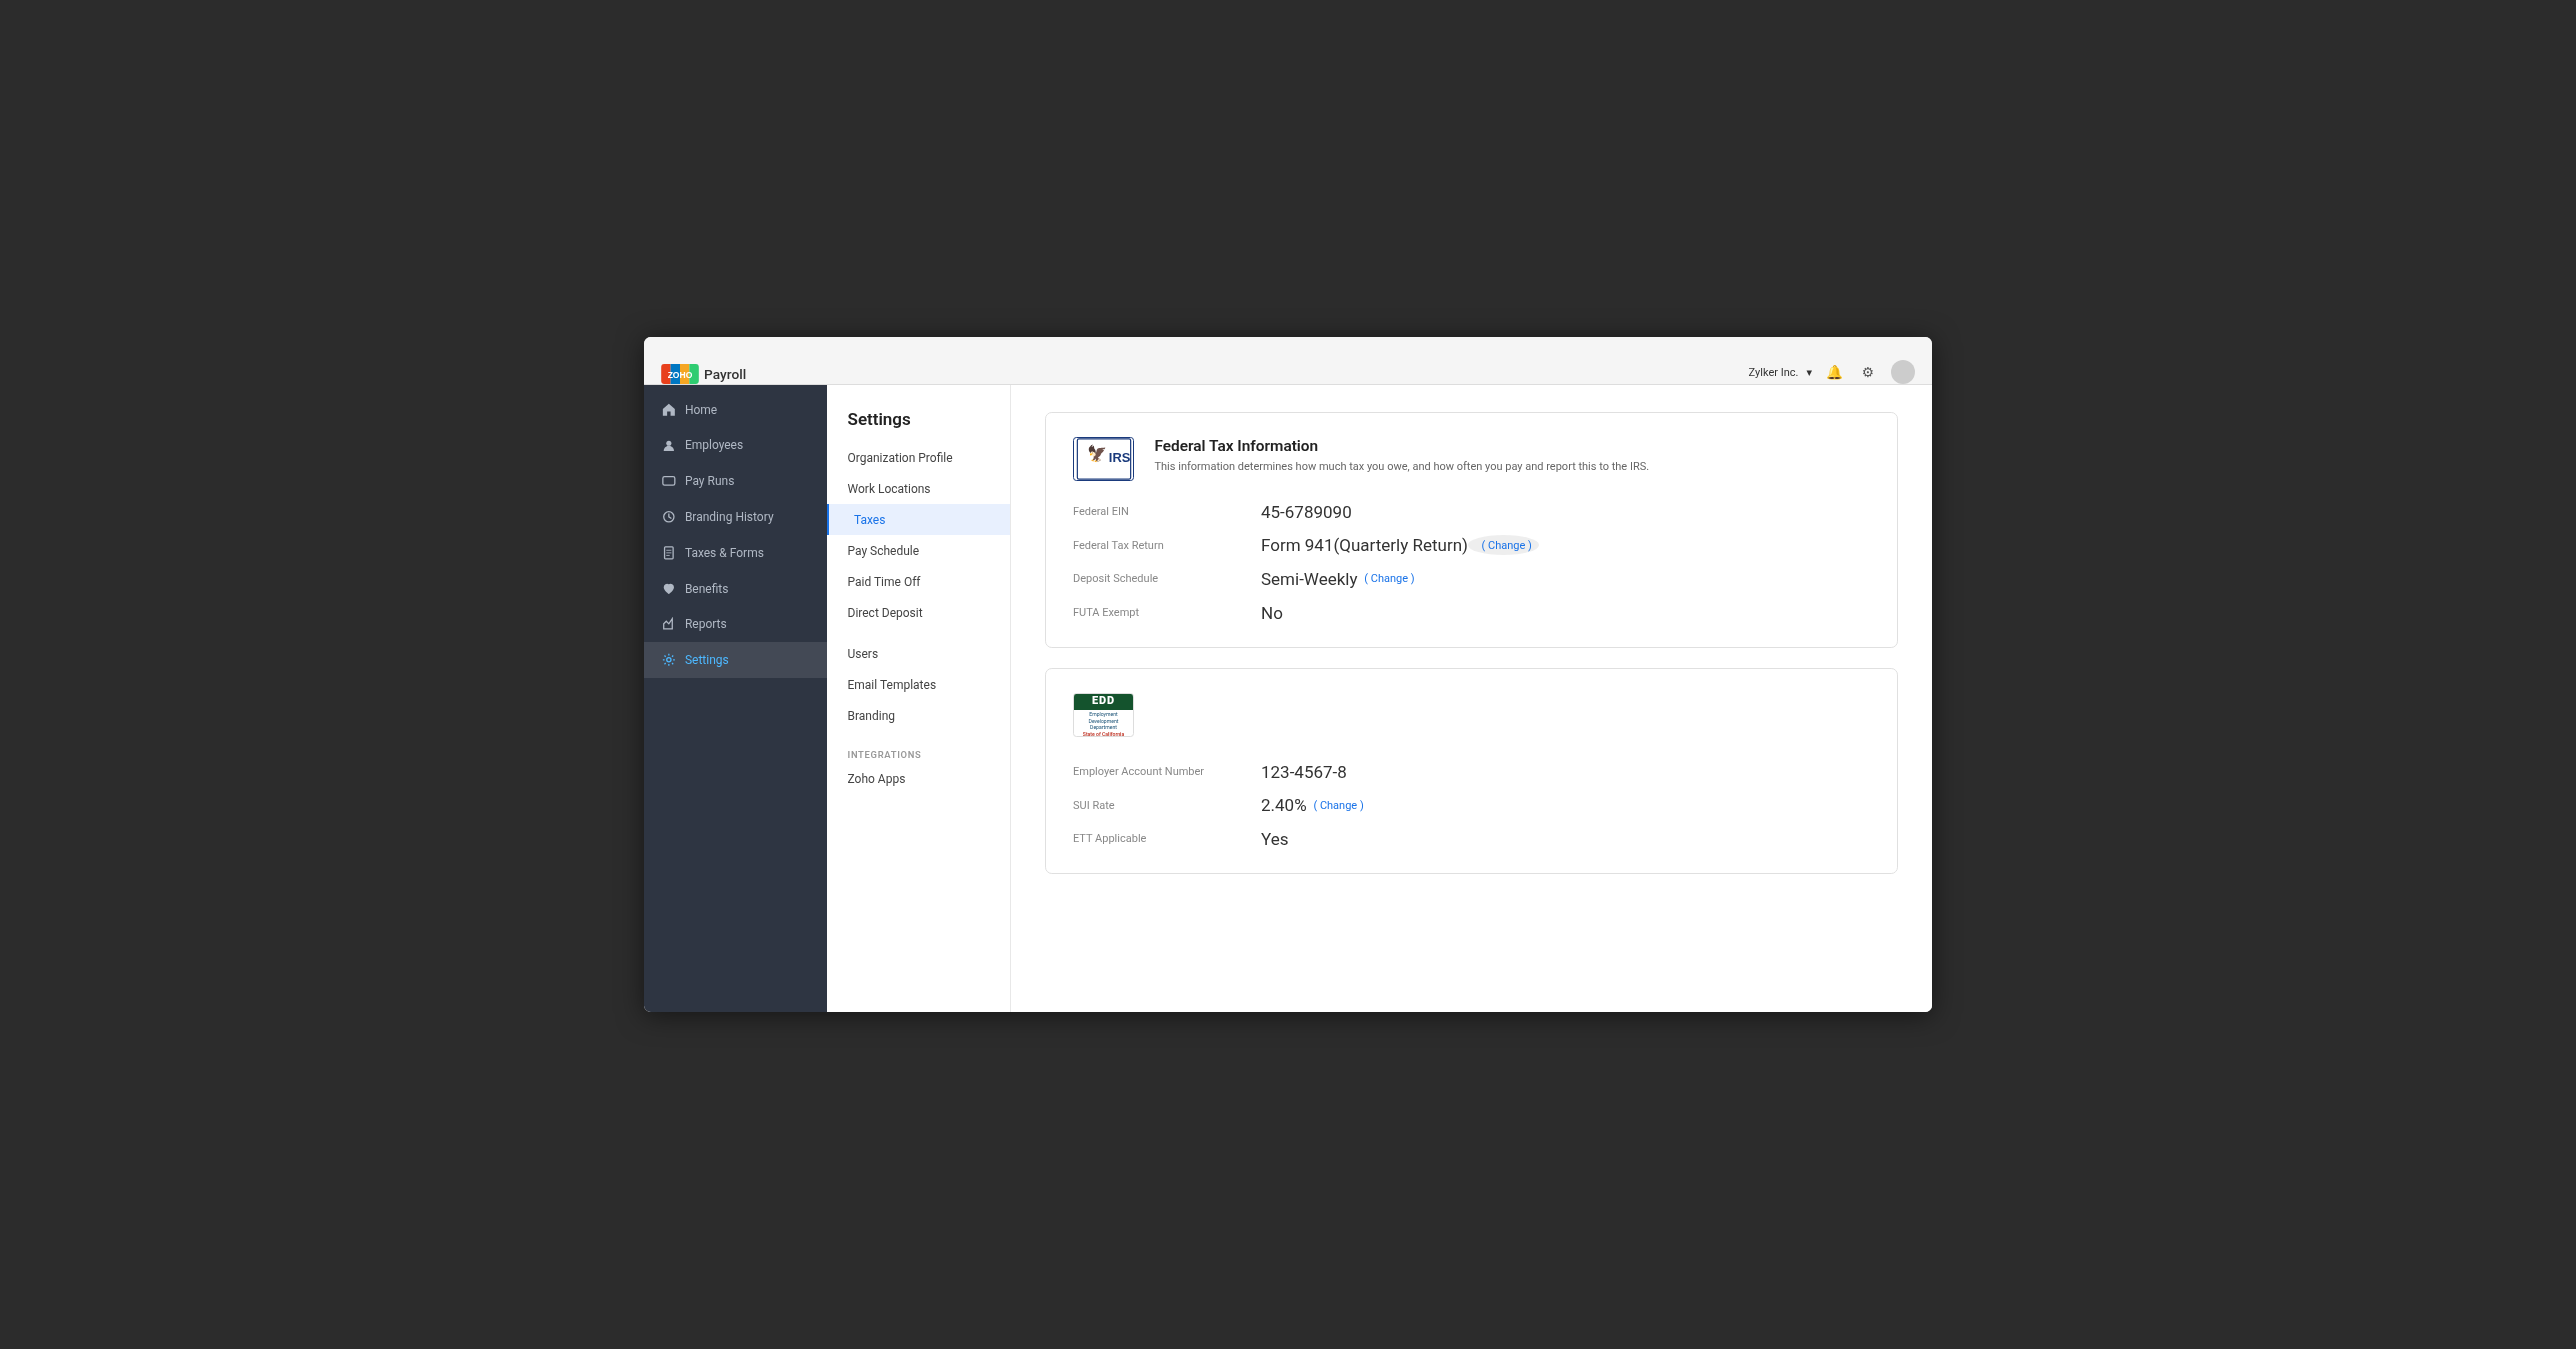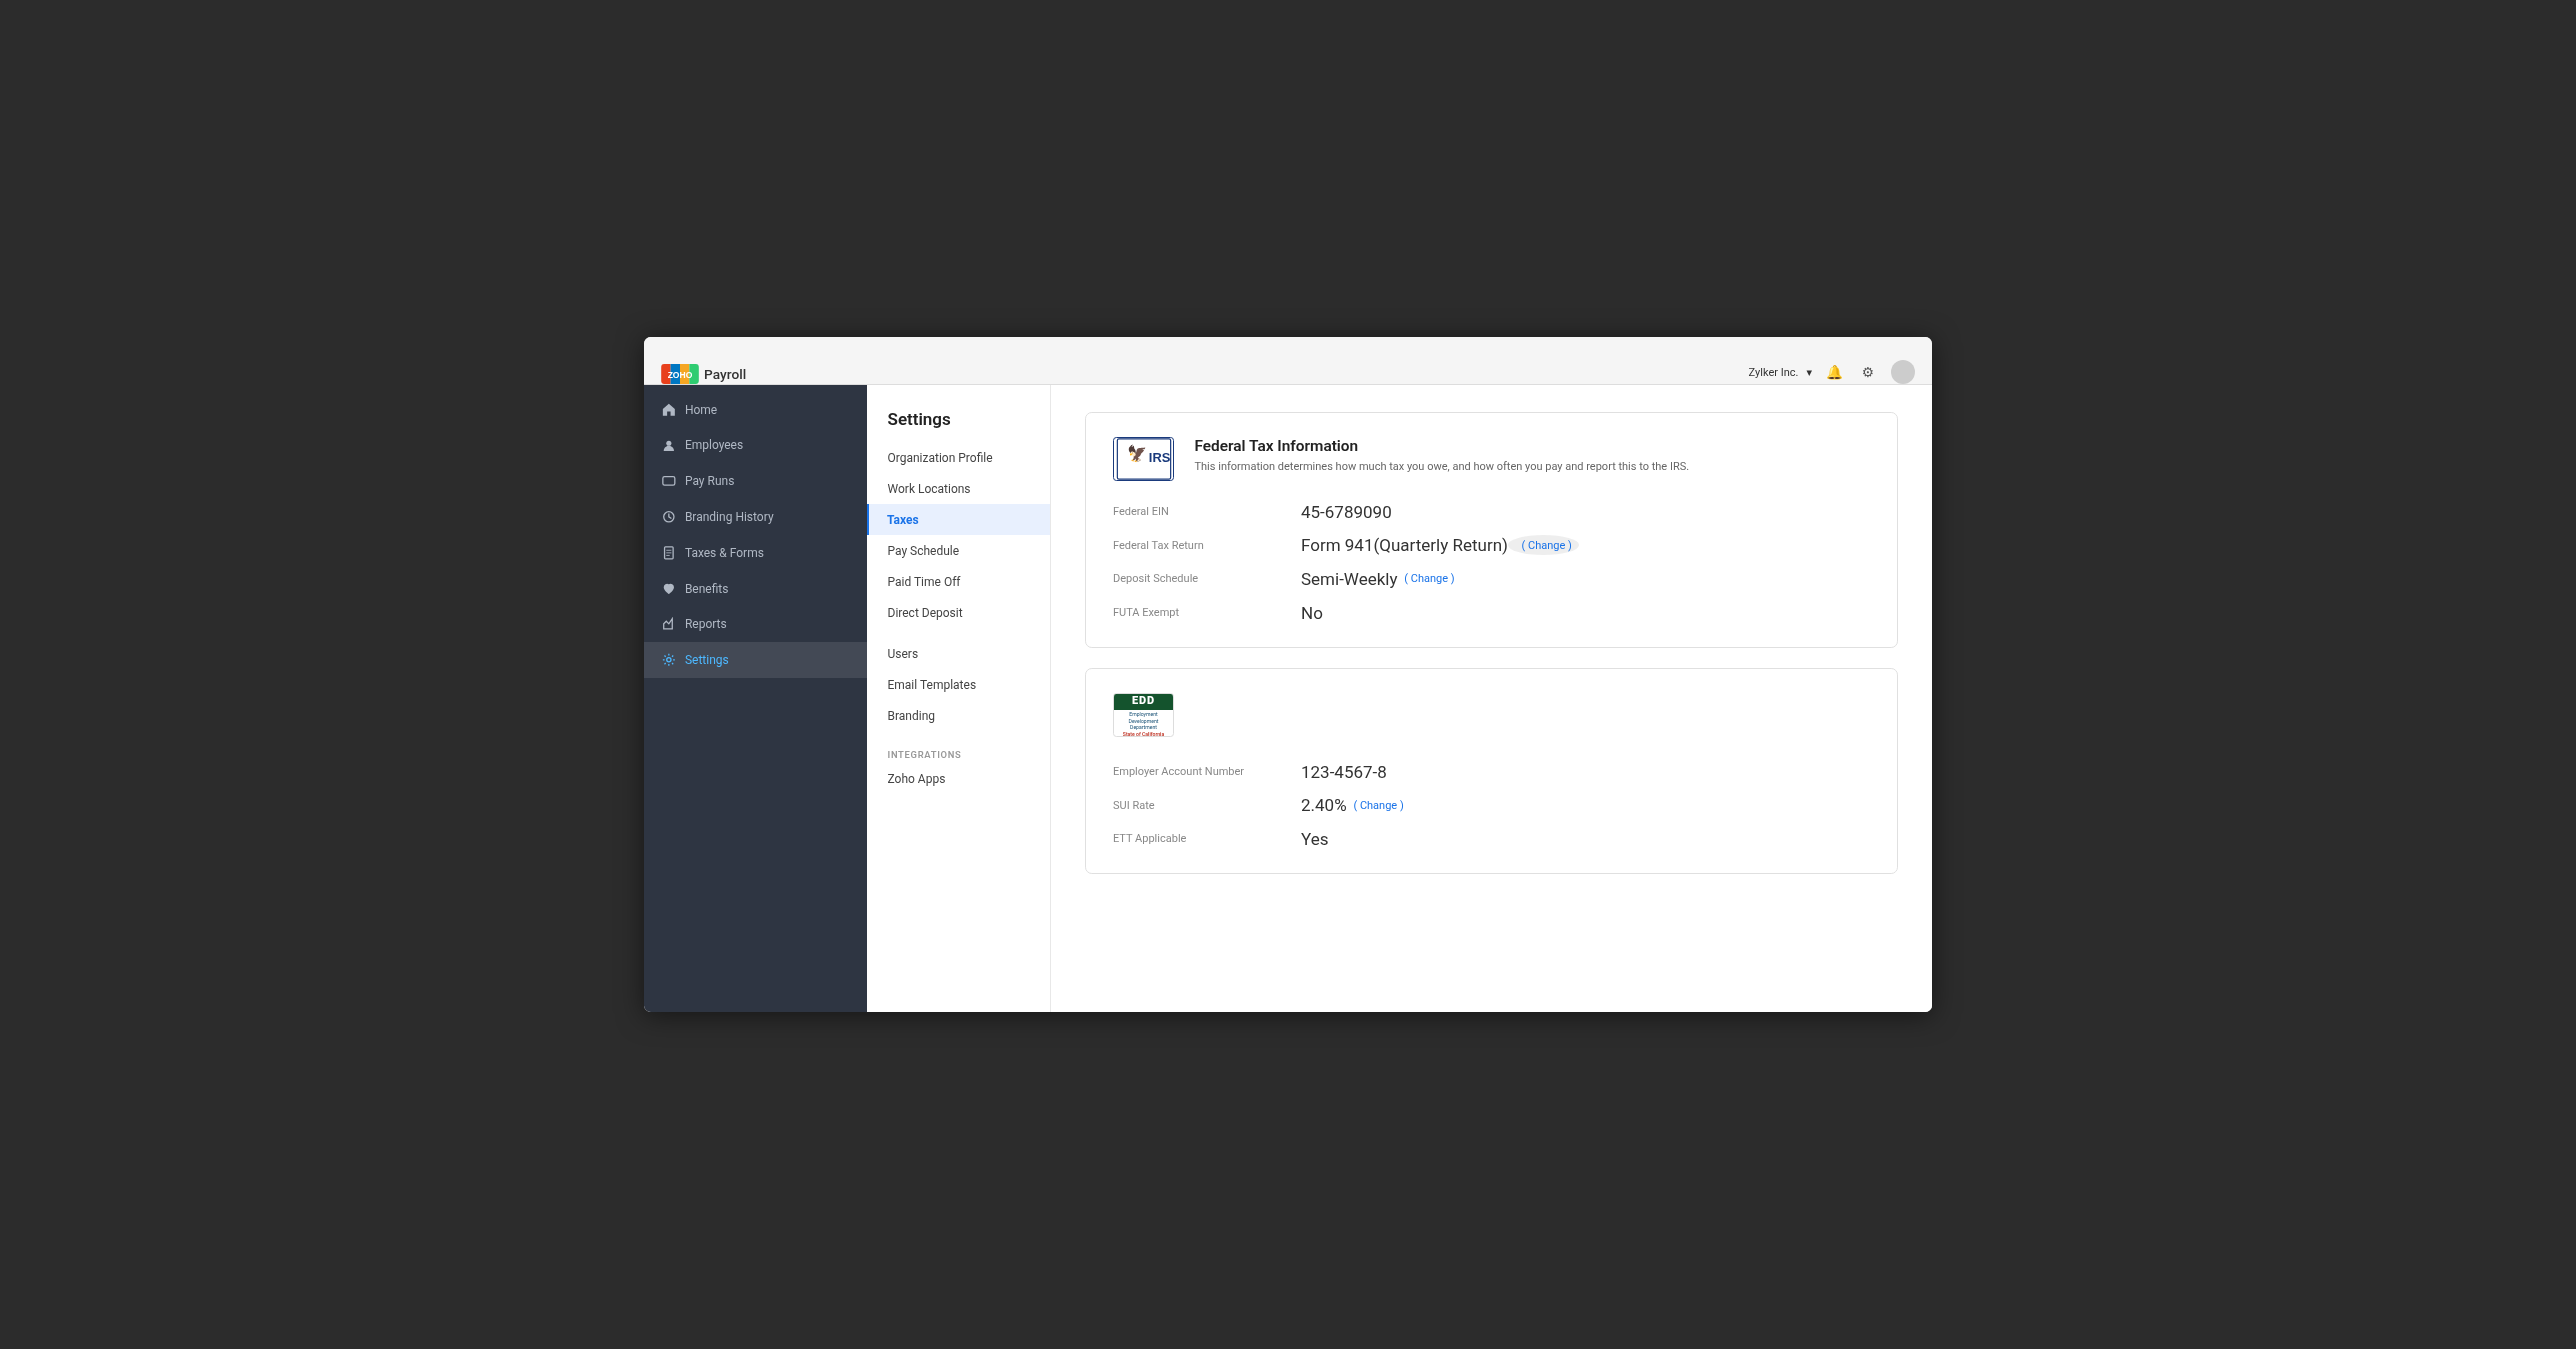--- a/index.html
+++ b/index.html
@@ -47,21 +47,21 @@
 
     
     .main-layout {
       display: flex;
       flex: 1;
       overflow: hidden;
     }
 
     
     .sidebar {
-      width: 223px;
+      width: 183px;
       background: #2e3542;
       display: flex;
       flex-direction: column;
       flex-shrink: 0;
       padding-top: 6.8px;
     }
     .sidebar-item {
       display: flex;
       align-items: center;
       gap: 8.5px;
@@ -92,23 +92,23 @@
     .settings-nav-item {
       padding: 8.5px 20.5px;
       font-size: 12px;
       color: #444;
       cursor: pointer;
       transition: background 0.15s;
     }
     .settings-nav-item.active {
       background: #e8f0fe;
       color: #1a73e8;
-      font-weight: 700;
+      font-weight: 400;
       border-left: 2.6px solid #1a73e8;
-      padding-left: 18px;
+      padding-left: 25px;
     }
     .settings-nav-divider { margin: 10.2px 0; }
     .settings-nav-section {
       padding: 6.8px 20.5px 3.4px;
       font-size: 9.4px;
       font-weight: 600;
       color: #999;
       letter-spacing: 0.7px;
       text-transform: uppercase;
     }

